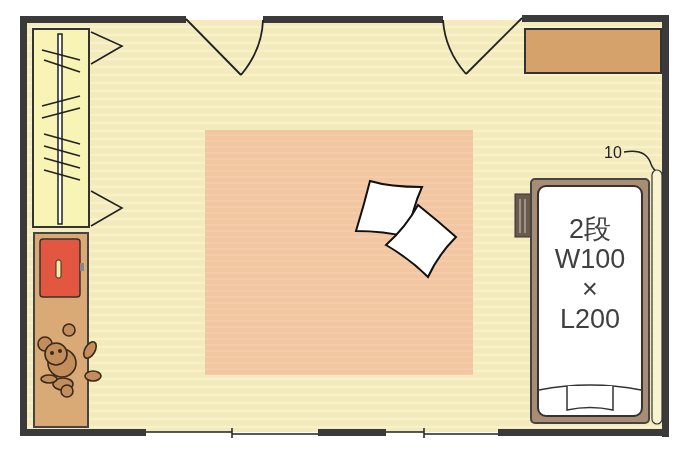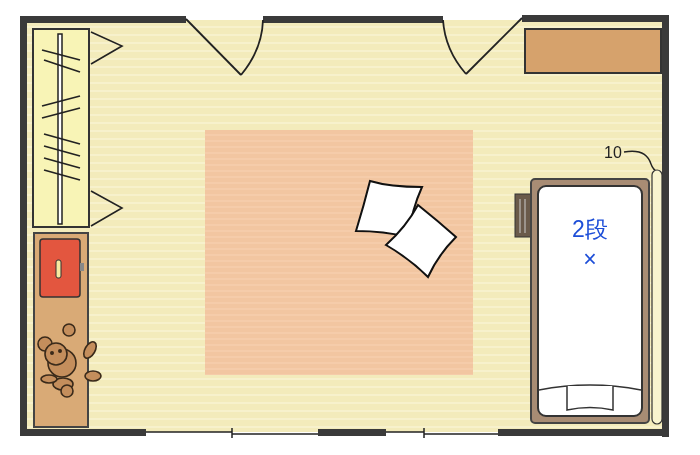--- a/index.html
+++ b/index.html
@@ -7,21 +7,21 @@
   .abs{position:absolute;}
   .floor{left:26px;top:20px;width:636px;height:412px;
     background:repeating-linear-gradient(180deg,#f3ebbb 0px,#f3ebbb 6px,#f7f1cc 6px,#f7f1cc 8px);}
   .rug{left:205px;top:130px;width:268px;height:245px;
     background:repeating-linear-gradient(180deg,#f2c6a1 0px,#f2c6a1 4px,#f5ccaa 4px,#f5ccaa 6px);}
   .closet{left:32px;top:28px;width:58px;height:200px;background:#f8f4b6;border:2px solid #333;box-sizing:border-box;}
   .toybox{left:33px;top:232px;width:56px;height:196px;background:#d9aa76;border:2px solid #444;box-sizing:border-box;}
   .desk{left:524px;top:28px;width:138px;height:46px;background:#d6a26c;border:2px solid #333;box-sizing:border-box;}
   .bed-frame{left:530px;top:178px;width:120px;height:246px;background:#a88c74;border:2px solid #444;box-sizing:border-box;border-radius:5px;}
   .bed-mattress{left:537px;top:185px;width:106px;height:232px;background:#fff;border:2px solid #333;box-sizing:border-box;border-radius:9px;}
-  .bed-text{left:537px;top:214px;width:106px;text-align:center;font-size:23px;line-height:30px;color:#1d4ed8;}
+  .bed-text{left:537px;top:214px;width:106px;text-align:center;font-size:27px;line-height:30px;color:#404040;}
   .bed-text div{white-space:nowrap;}
   .dim-label{left:604px;top:144px;font-size:16px;color:#222;text-align:center;}
 </style>
 </head>
 <body>
 
 <div class="abs floor"></div>
 
 <div class="abs rug"></div>
 
@@ -118,14 +118,16 @@
 </svg>
 
 <div class="abs bed-frame"></div>
 <div class="abs bed-mattress"></div>
 <svg class="abs" style="left:537px;top:380px" width="106" height="40">
   <path d="M2 10 Q53 0 104 10" fill="none" stroke="#333" stroke-width="1.5"></path>
   <path d="M30 6 L30 30 Q53 25 76 30 L76 6" fill="#fff" stroke="#333" stroke-width="1.5"></path>
 </svg>
 <div class="abs bed-text">
   <div>2段</div>
+  <div>W100</div>
   <div>×</div>
+  <div>L200</div>
 </div>
 
 </body></html>

